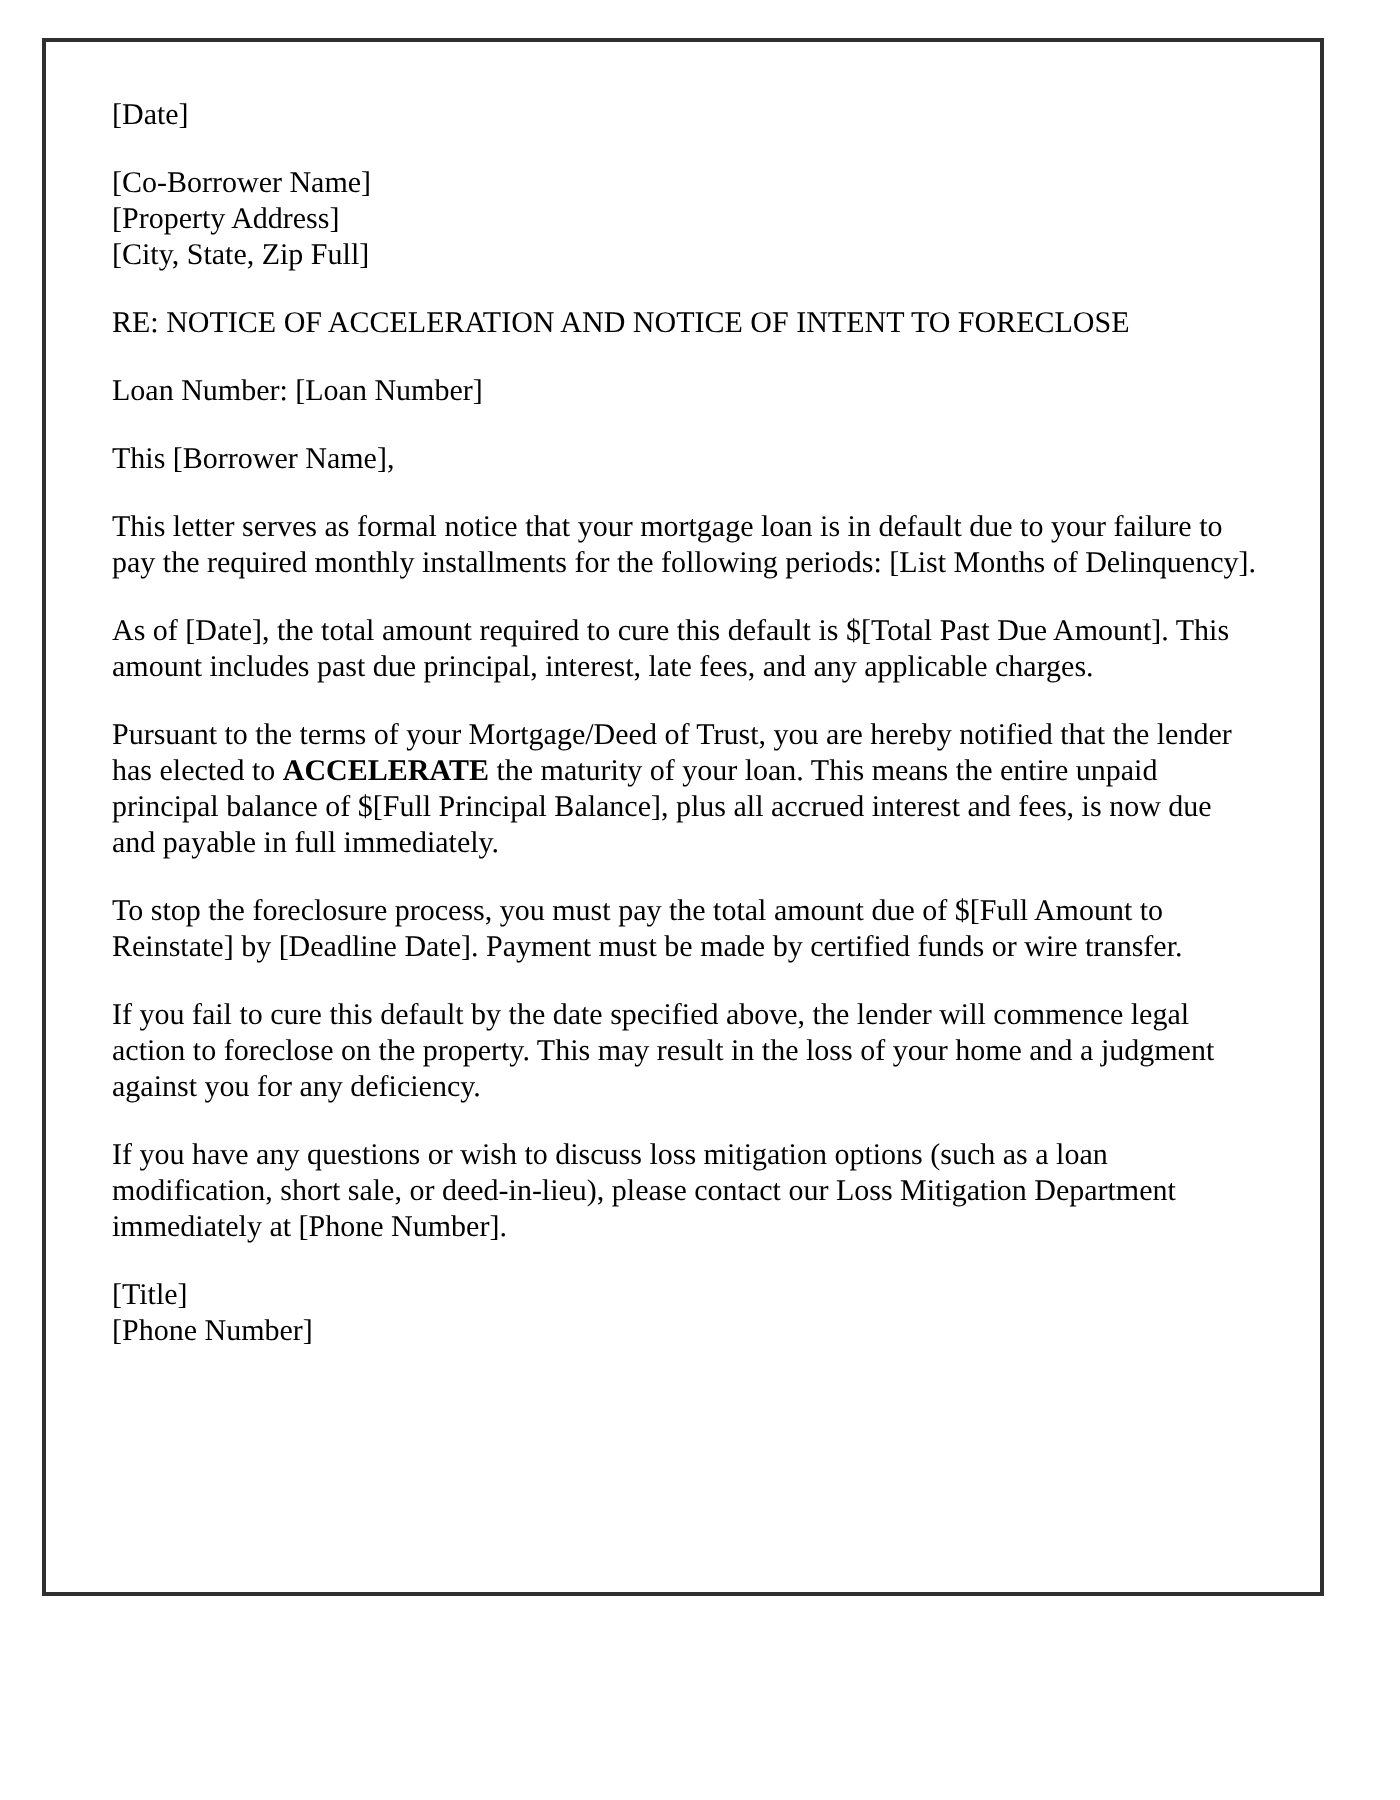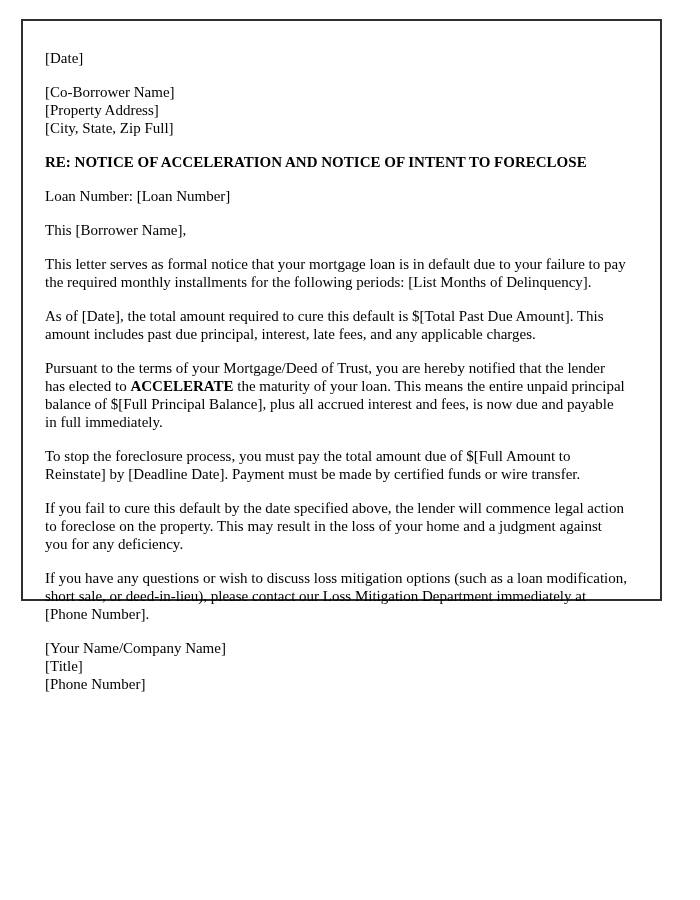--- a/index.html
+++ b/index.html
@@ -16,42 +16,42 @@
     width: 700px;
     height: 900px;
     background: #ffffff;
     overflow: hidden;
   }
   .page {
     position: absolute;
     left: 21px;
     top: 19px;
     width: 641px;
-    height: 582px;
+    height: 779px;
     box-sizing: border-box;
     border: 2px solid #2f2f2f;
     background: #ffffff;
-    padding: 28px 32px 0 22px;
+    padding: 28px 32px 0 33px;
   }
   .page, .page * {
     font-size: 15px;
     line-height: 18px;
   }
   .block {
     margin: 0 0 16px 0;
   }
   .para {
     margin: 0 0 16px 0;
   }
   .bold {
     font-weight: bold;
     text-align: center;
   }
   .subject {
-    font-weight: bold;
+    font-weight: normal;
   }
 </style>
 </head>
 <body>
 
 <div class="canvas">
   <div class="page">
 
     <div class="block">[Date]</div>
 
@@ -71,19 +71,18 @@
         <p class="para"><span>This letter serves as formal notice that your mortgage loan is in default due to your failure to pay the required monthly installments for the following periods: [List Months of Delinquency].</span></p>
         <p class="para"><span>As of [Date], the total amount required to cure this default is $[Total Past Due Amount]. This amount includes past due principal, interest, late fees, and any applicable charges.</span></p>
         <p class="para"><span>Pursuant to the terms of your Mortgage/Deed of Trust, you are hereby notified that the lender has elected to </span><span class="bold">ACCELERATE</span><span> the maturity of your loan. This means the entire unpaid principal balance of $[Full Principal Balance], plus all accrued interest and fees, is now due and payable in full immediately.</span></p>
         <p class="para"><span>To stop the foreclosure process, you must pay the total amount due of $[Full Amount to Reinstate] by [Deadline Date]. Payment must be made by certified funds or wire transfer.</span></p>
         <p class="para"><span>If you fail to cure this default by the date specified above, the lender will commence legal action to foreclose on the property. This may result in the loss of your home and a judgment against you for any deficiency.</span></p>
         <p class="para"><span>If you have any questions or wish to discuss loss mitigation options (such as a loan modification, short sale, or deed-in-lieu), please contact our Loss Mitigation Department immediately at [Phone Number].</span></p>
       </div>
 
 
     <div class="block">
-        <div>[Your Name/Company Name]</div>
         <div>[Title]</div>
         <div>[Phone Number]</div>
       </div>
 
   </div>
 </div>
 
 </body></html>

